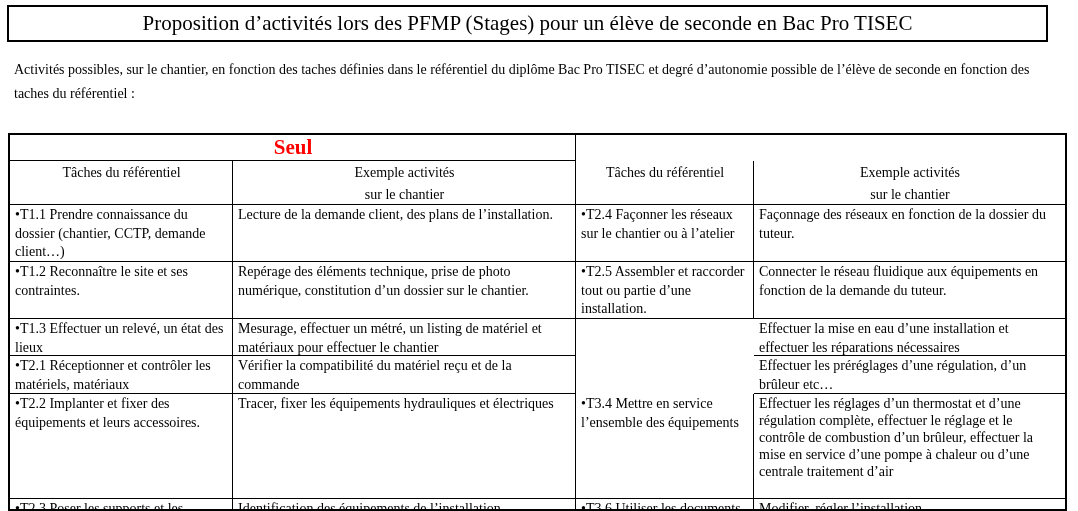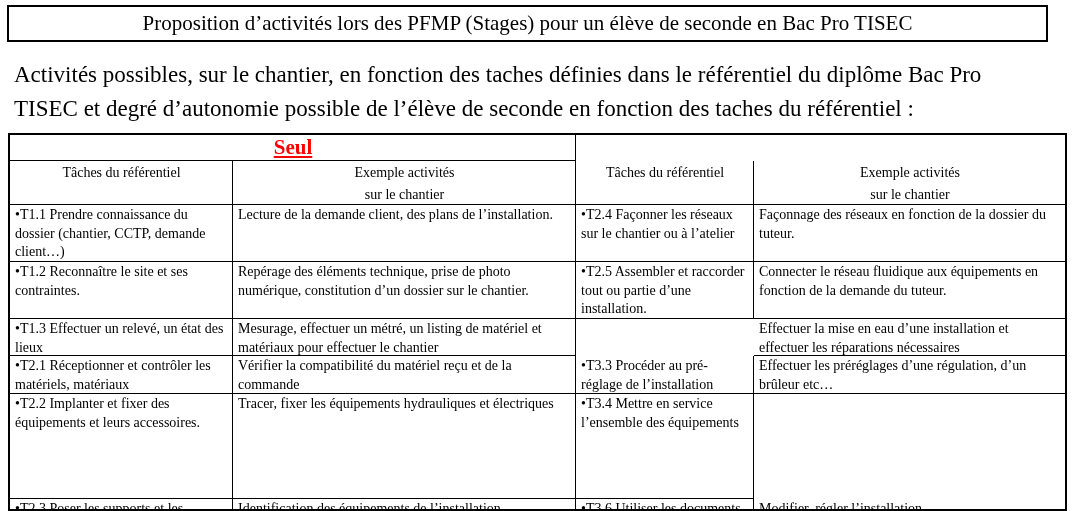--- a/index.html
+++ b/index.html
@@ -27,22 +27,22 @@
     display: flex;
     align-items: center;
     justify-content: center;
     font-size: 21px;
   }
   .intro {
     position: absolute;
     left: 14px;
     top: 58px;
     width: 1020px;
-    font-size: 23px;
-    line-height: 34px;
+    font-size: 14px;
+    line-height: 24px;
   }
   .ref-table {
     position: absolute;
     left: 8px;
     top: 133px;
     width: 1059px;
     height: 378px;
     border: 2px solid #000000;
     box-sizing: border-box;
     display: grid;
@@ -71,21 +71,21 @@
     padding-top: 0;
   }
   .col-head {
     grid-row: 2;
     text-align: center;
     font-size: 14px;
     line-height: 22px;
     padding-top: 1px;
   }
   .tight { line-height: 17px; }
-  .span2a { grid-column: 1 / 3; text-decoration: underline; }
+  .span2a { grid-column: 1 / 3; }
   .span2b { grid-column: 3 / 5; }
 </style>
 </head>
 <body>
 
 <div class="page">
 
   <div class="title-box">
     <span>Proposition d’activités lors des PFMP (Stages) pour un élève de seconde en Bac Pro TISEC</span>
   </div>
@@ -116,26 +116,26 @@
     <div class="cell" style="grid-row:4;grid-column:2">Repérage des éléments technique, prise de photo numérique, constitution d’un dossier sur le chantier.</div>
     <div class="cell" style="grid-row:4;grid-column:3">•T2.5 Assembler et raccorder tout ou partie d’une installation.</div>
     <div class="cell last-col" style="grid-row:4;grid-column:4">Connecter le réseau fluidique aux équipements en fonction de la demande du tuteur.</div>
 
     <div class="cell" style="grid-row:5;grid-column:1">•T1.3 Effectuer un relevé, un état des lieux</div>
     <div class="cell" style="grid-row:5;grid-column:2">Mesurage, effectuer un métré, un listing de matériel et matériaux pour effectuer le chantier</div>
     <div class="cell last-col" style="grid-row:5;grid-column:4">Effectuer la mise en eau d’une installation et effectuer les réparations nécessaires</div>
 
     <div class="cell" style="grid-row:6;grid-column:1">•T2.1 Réceptionner et contrôler les matériels, matériaux</div>
     <div class="cell" style="grid-row:6;grid-column:2">Vérifier la compatibilité du matériel reçu et de la commande</div>
-    <div class="cell" style="grid-row:6;grid-column:3">•T3.3 Procéder au pré-réglage de l’installation</div>
     <div class="cell last-col" style="grid-row:6;grid-column:4">Effectuer les préréglages  d’une régulation, d’un brûleur etc…</div>
 
     <div class="cell" style="grid-row:7;grid-column:1">•T2.2 Implanter et fixer des équipements et leurs accessoires.</div>
     <div class="cell" style="grid-row:7;grid-column:2">Tracer, fixer les équipements hydrauliques et électriques</div>
     <div class="cell" style="grid-row:7;grid-column:3">•T3.4 Mettre en service l’ensemble des équipements</div>
+    <div class="cell tight last-col" style="grid-row:7;grid-column:4">Effectuer les réglages  d’un thermostat et d’une régulation complète, effectuer le réglage et le contrôle de combustion d’un brûleur, effectuer la mise en service d’une pompe à chaleur ou d’une centrale traitement d’air</div>
 
     <div class="cell" style="grid-row:8;grid-column:1">•T2.3 Poser les supports et les matériels</div>
     <div class="cell" style="grid-row:8;grid-column:2">Identification des équipements de l’installation</div>
     <div class="cell" style="grid-row:8;grid-column:3">•T3.6 Utiliser les documents de suivi</div>
     <div class="cell last-col" style="grid-row:8;grid-column:4">Modifier, régler l’installation</div>
 
   </div>
 </div>
 
 </body></html>

